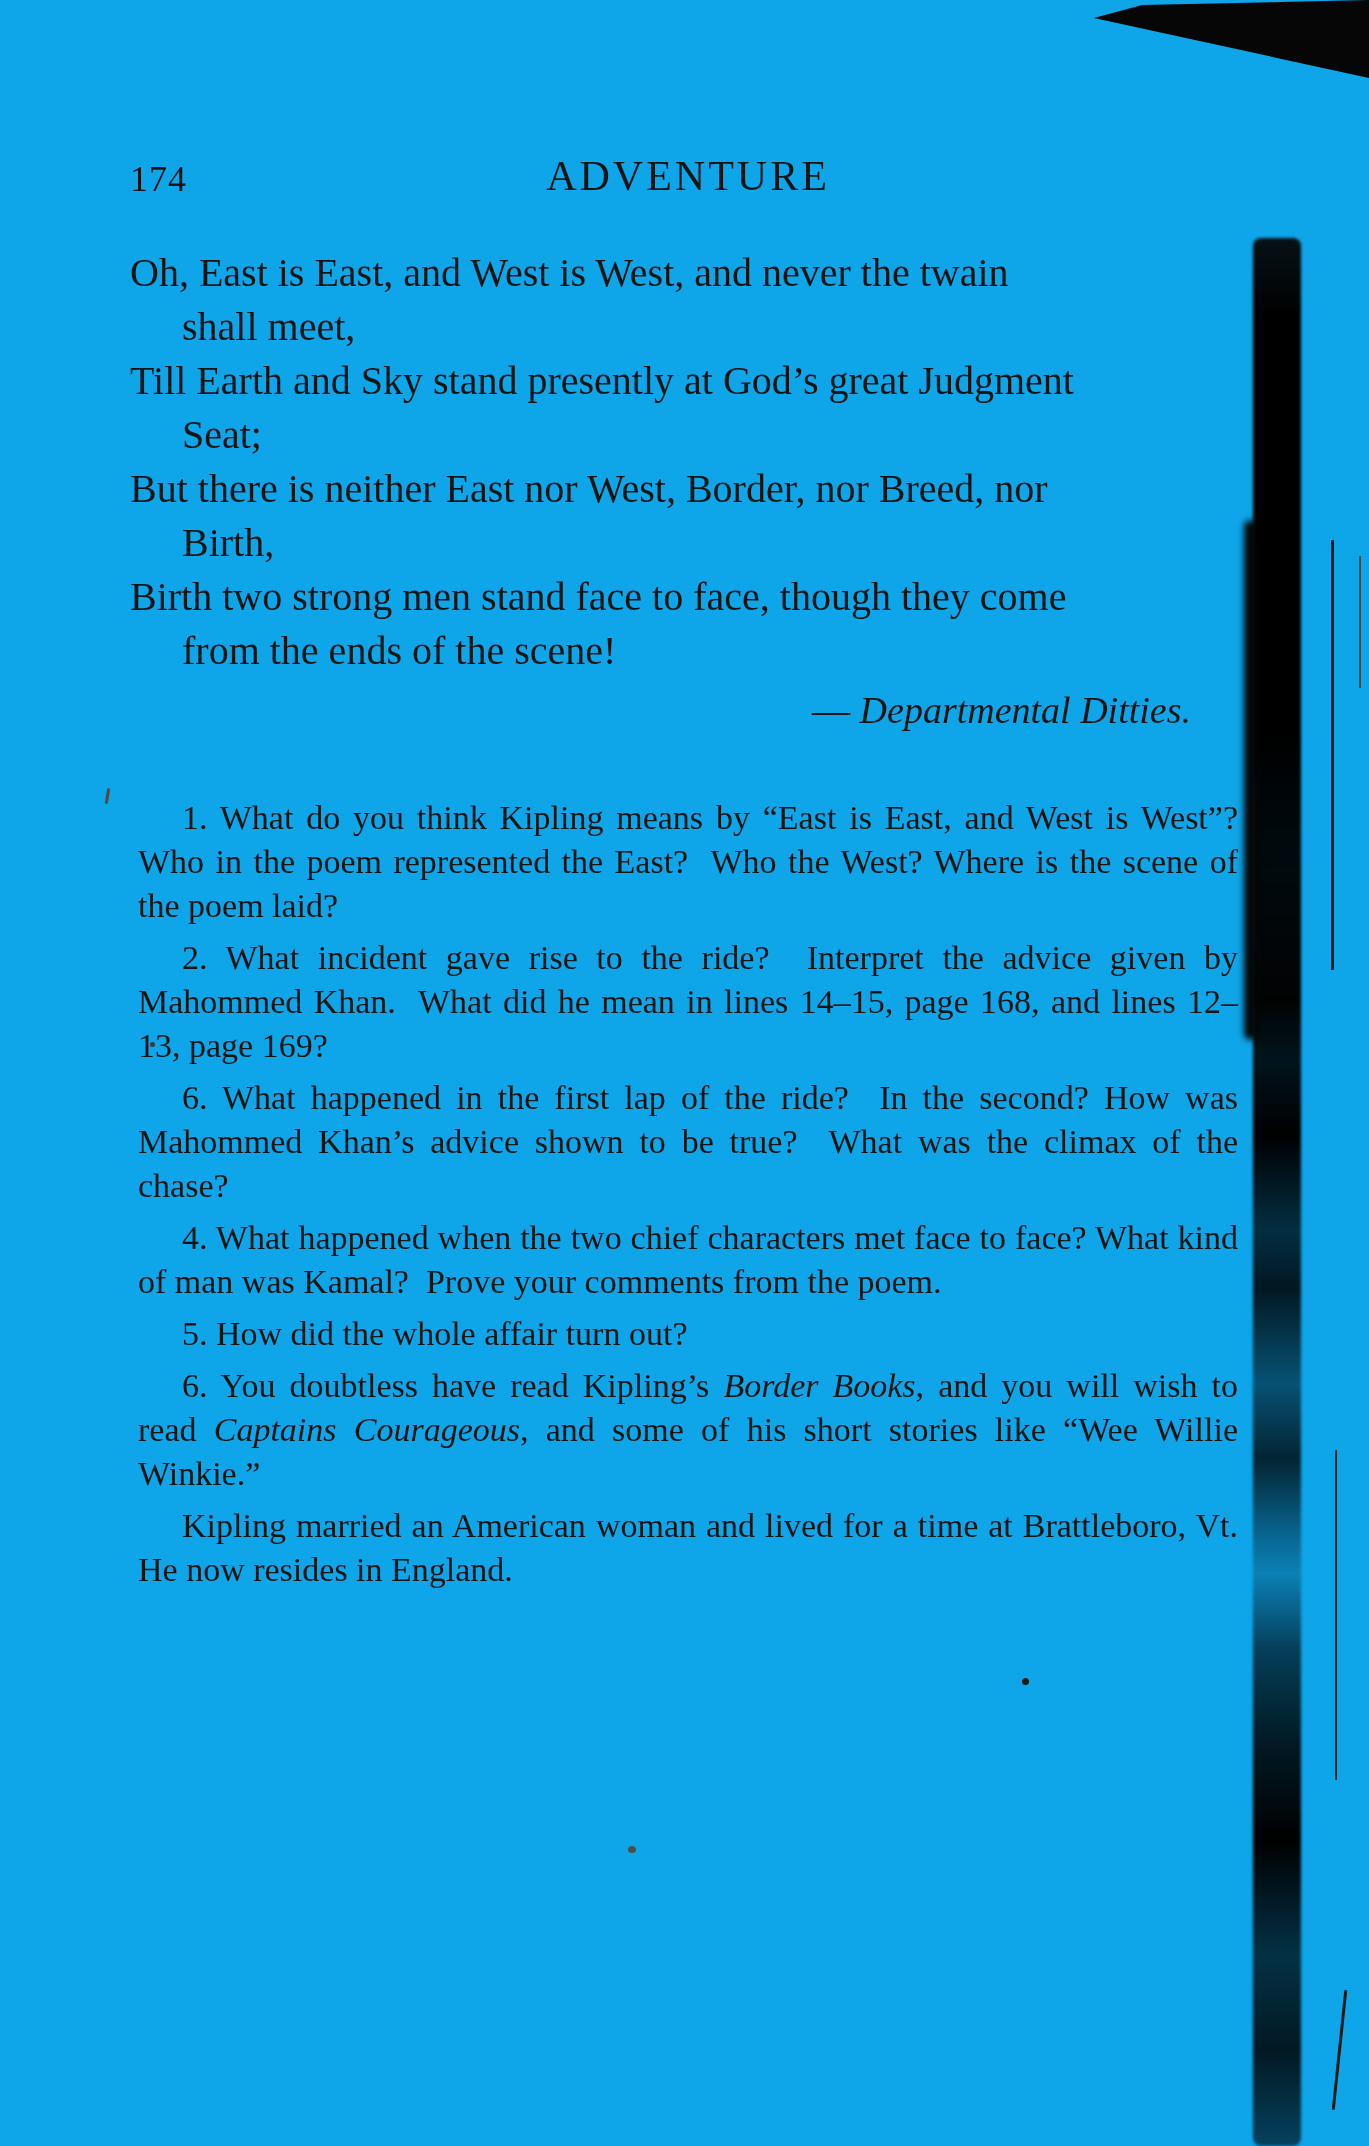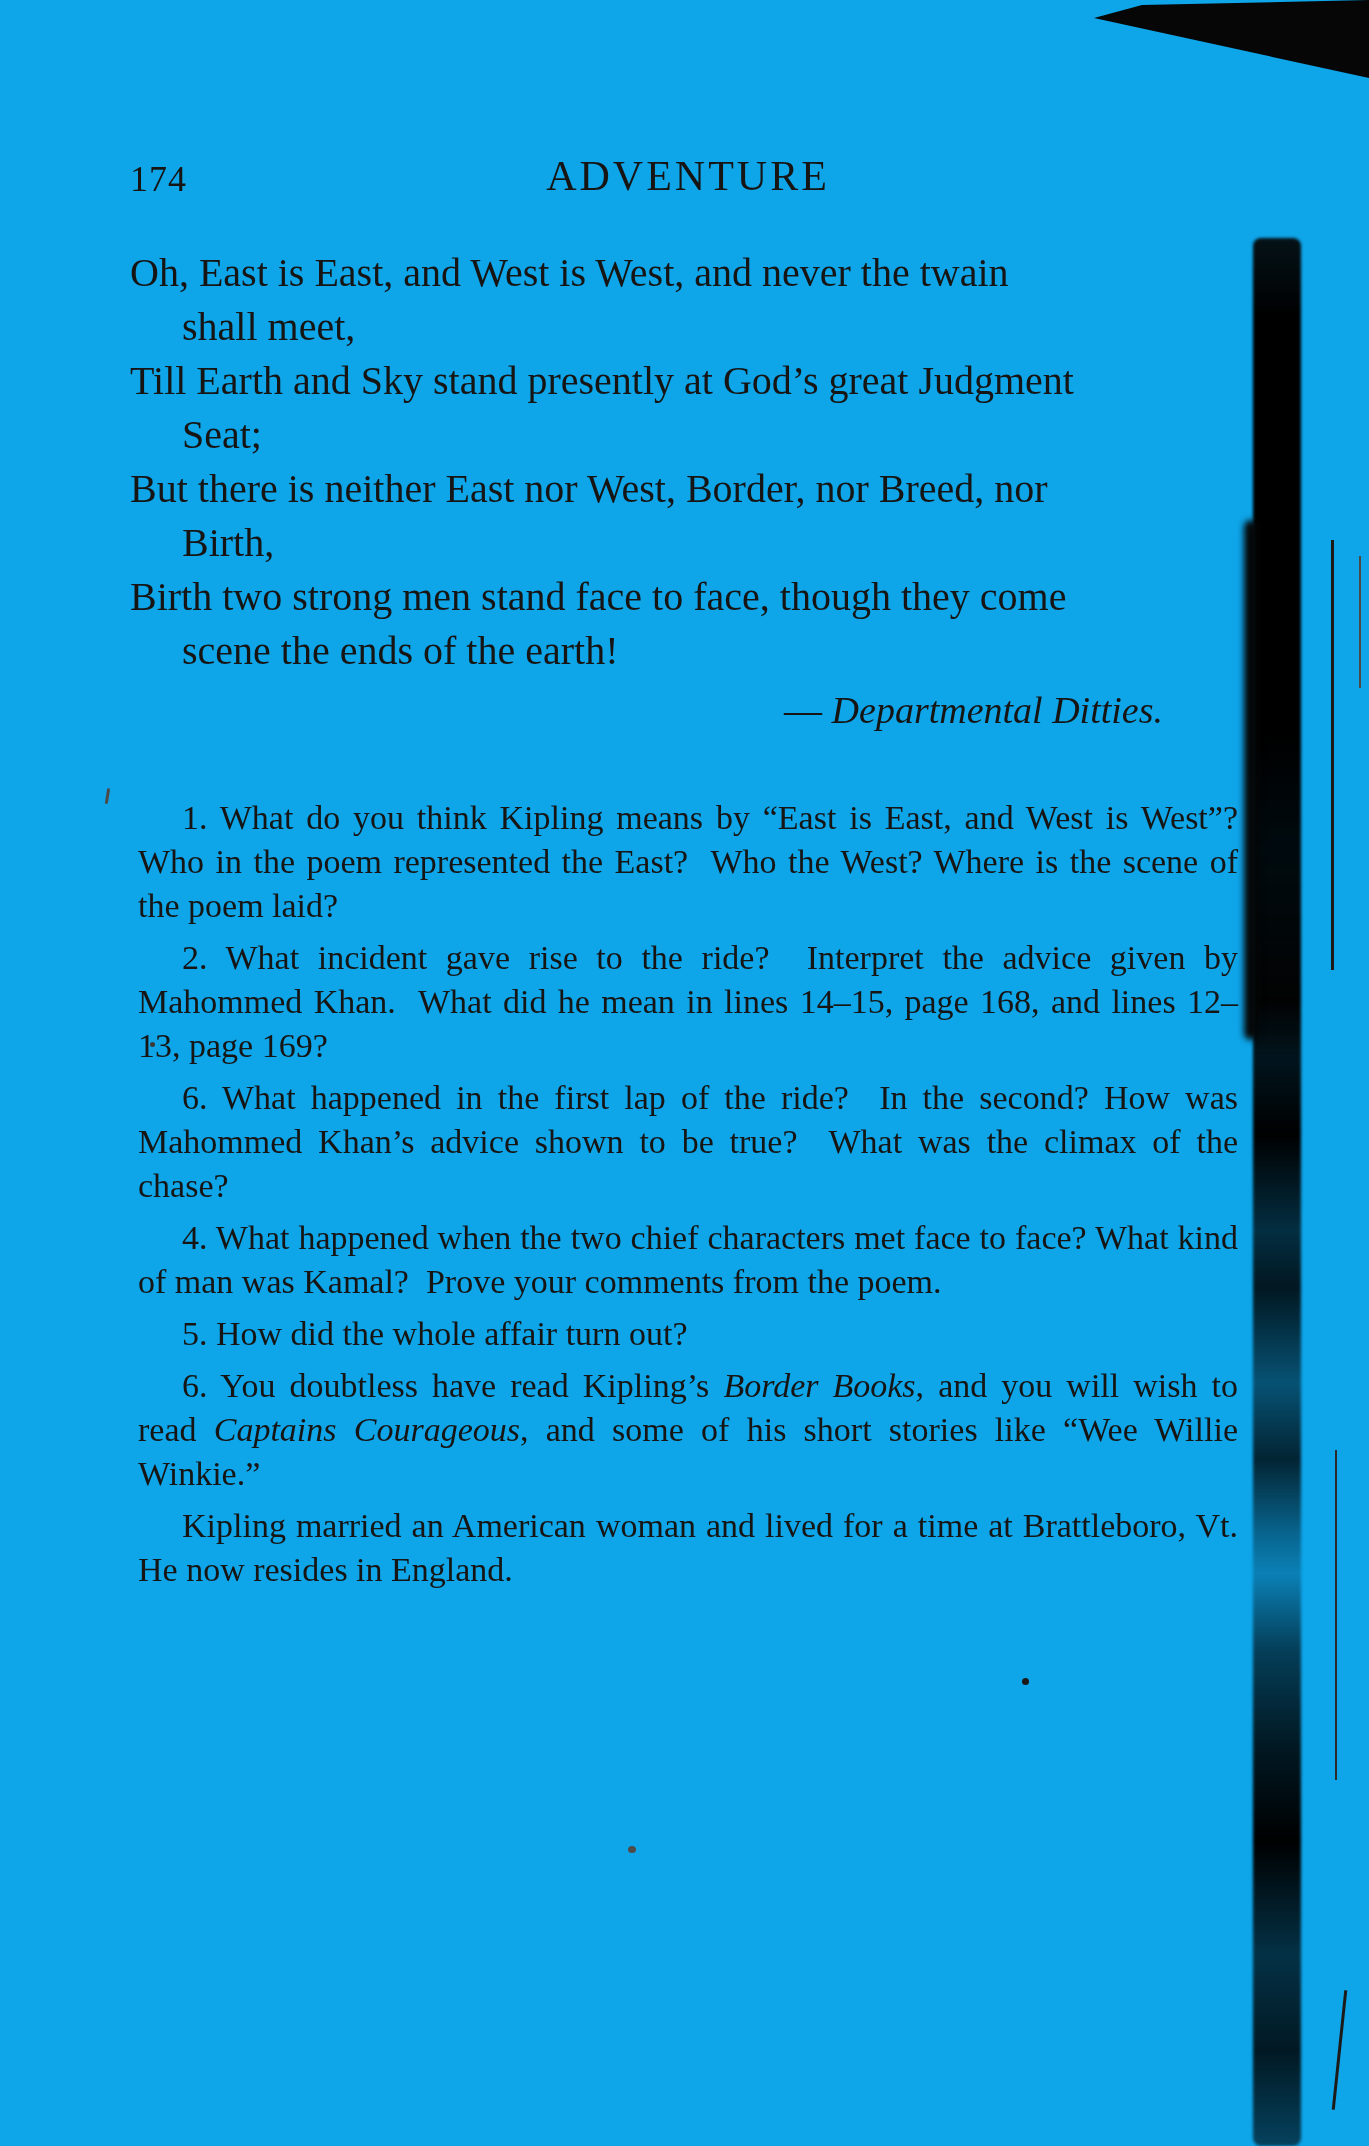--- a/index.html
+++ b/index.html
@@ -43,21 +43,21 @@
   }
   
   .poem {
     font-size: 40px;
     line-height: 54px;
   }
   .poem-line { white-space: nowrap; }
   .poem-line.cont { margin-left: 52px; }
   .attribution {
     text-align: right;
-    padding-right: 83px;
+    padding-right: 55px;
     font-size: 38px;
     line-height: 56px;
     margin-top: 4px;
     font-family: Liberation Serif, serif;
   }
   .italic { font-style: italic; }
   
   .questions {
     margin-top: 58px;
     font-size: 34px;
@@ -157,21 +157,21 @@
     </header>
 
     <section class="poem">
       <div class="poem-line">Oh, East is East, and West is West, and never the twain</div>
       <div class="poem-line cont">shall meet,</div>
       <div class="poem-line">Till Earth and Sky stand presently at God’s great Judgment</div>
       <div class="poem-line cont">Seat;</div>
       <div class="poem-line">But there is neither East nor West, Border, nor Breed, nor</div>
       <div class="poem-line cont">Birth,</div>
       <div class="poem-line">Birth two strong men stand face to face, though they come</div>
-      <div class="poem-line cont">scene the ends of the earth!</div>
+      <div class="poem-line cont">from the ends of the scene!</div>
       <div class="attribution">
         <span>— </span><span class="italic">Departmental Ditties.</span>
       </div>
     </section>
 
     <section class="questions">
       <p class="q">1. What do you think Kipling means by “East is East, and West is West”?  Who in the poem represented the East?  Who the West? Where is the scene of the poem laid?</p>
       <p class="q">2. What incident gave rise to the ride?  Interpret the advice given by Mahommed Khan.  What did he mean in lines 14–15, page 168, and lines 12–13, page 169?</p>
       <p class="q">6. What happened in the first lap of the ride?  In the second? How was Mahommed Khan’s advice shown to be true?  What was the climax of the chase?</p>
       <p class="q">4. What happened when the two chief characters met face to face? What kind of man was Kamal?  Prove your comments from the poem.</p>

